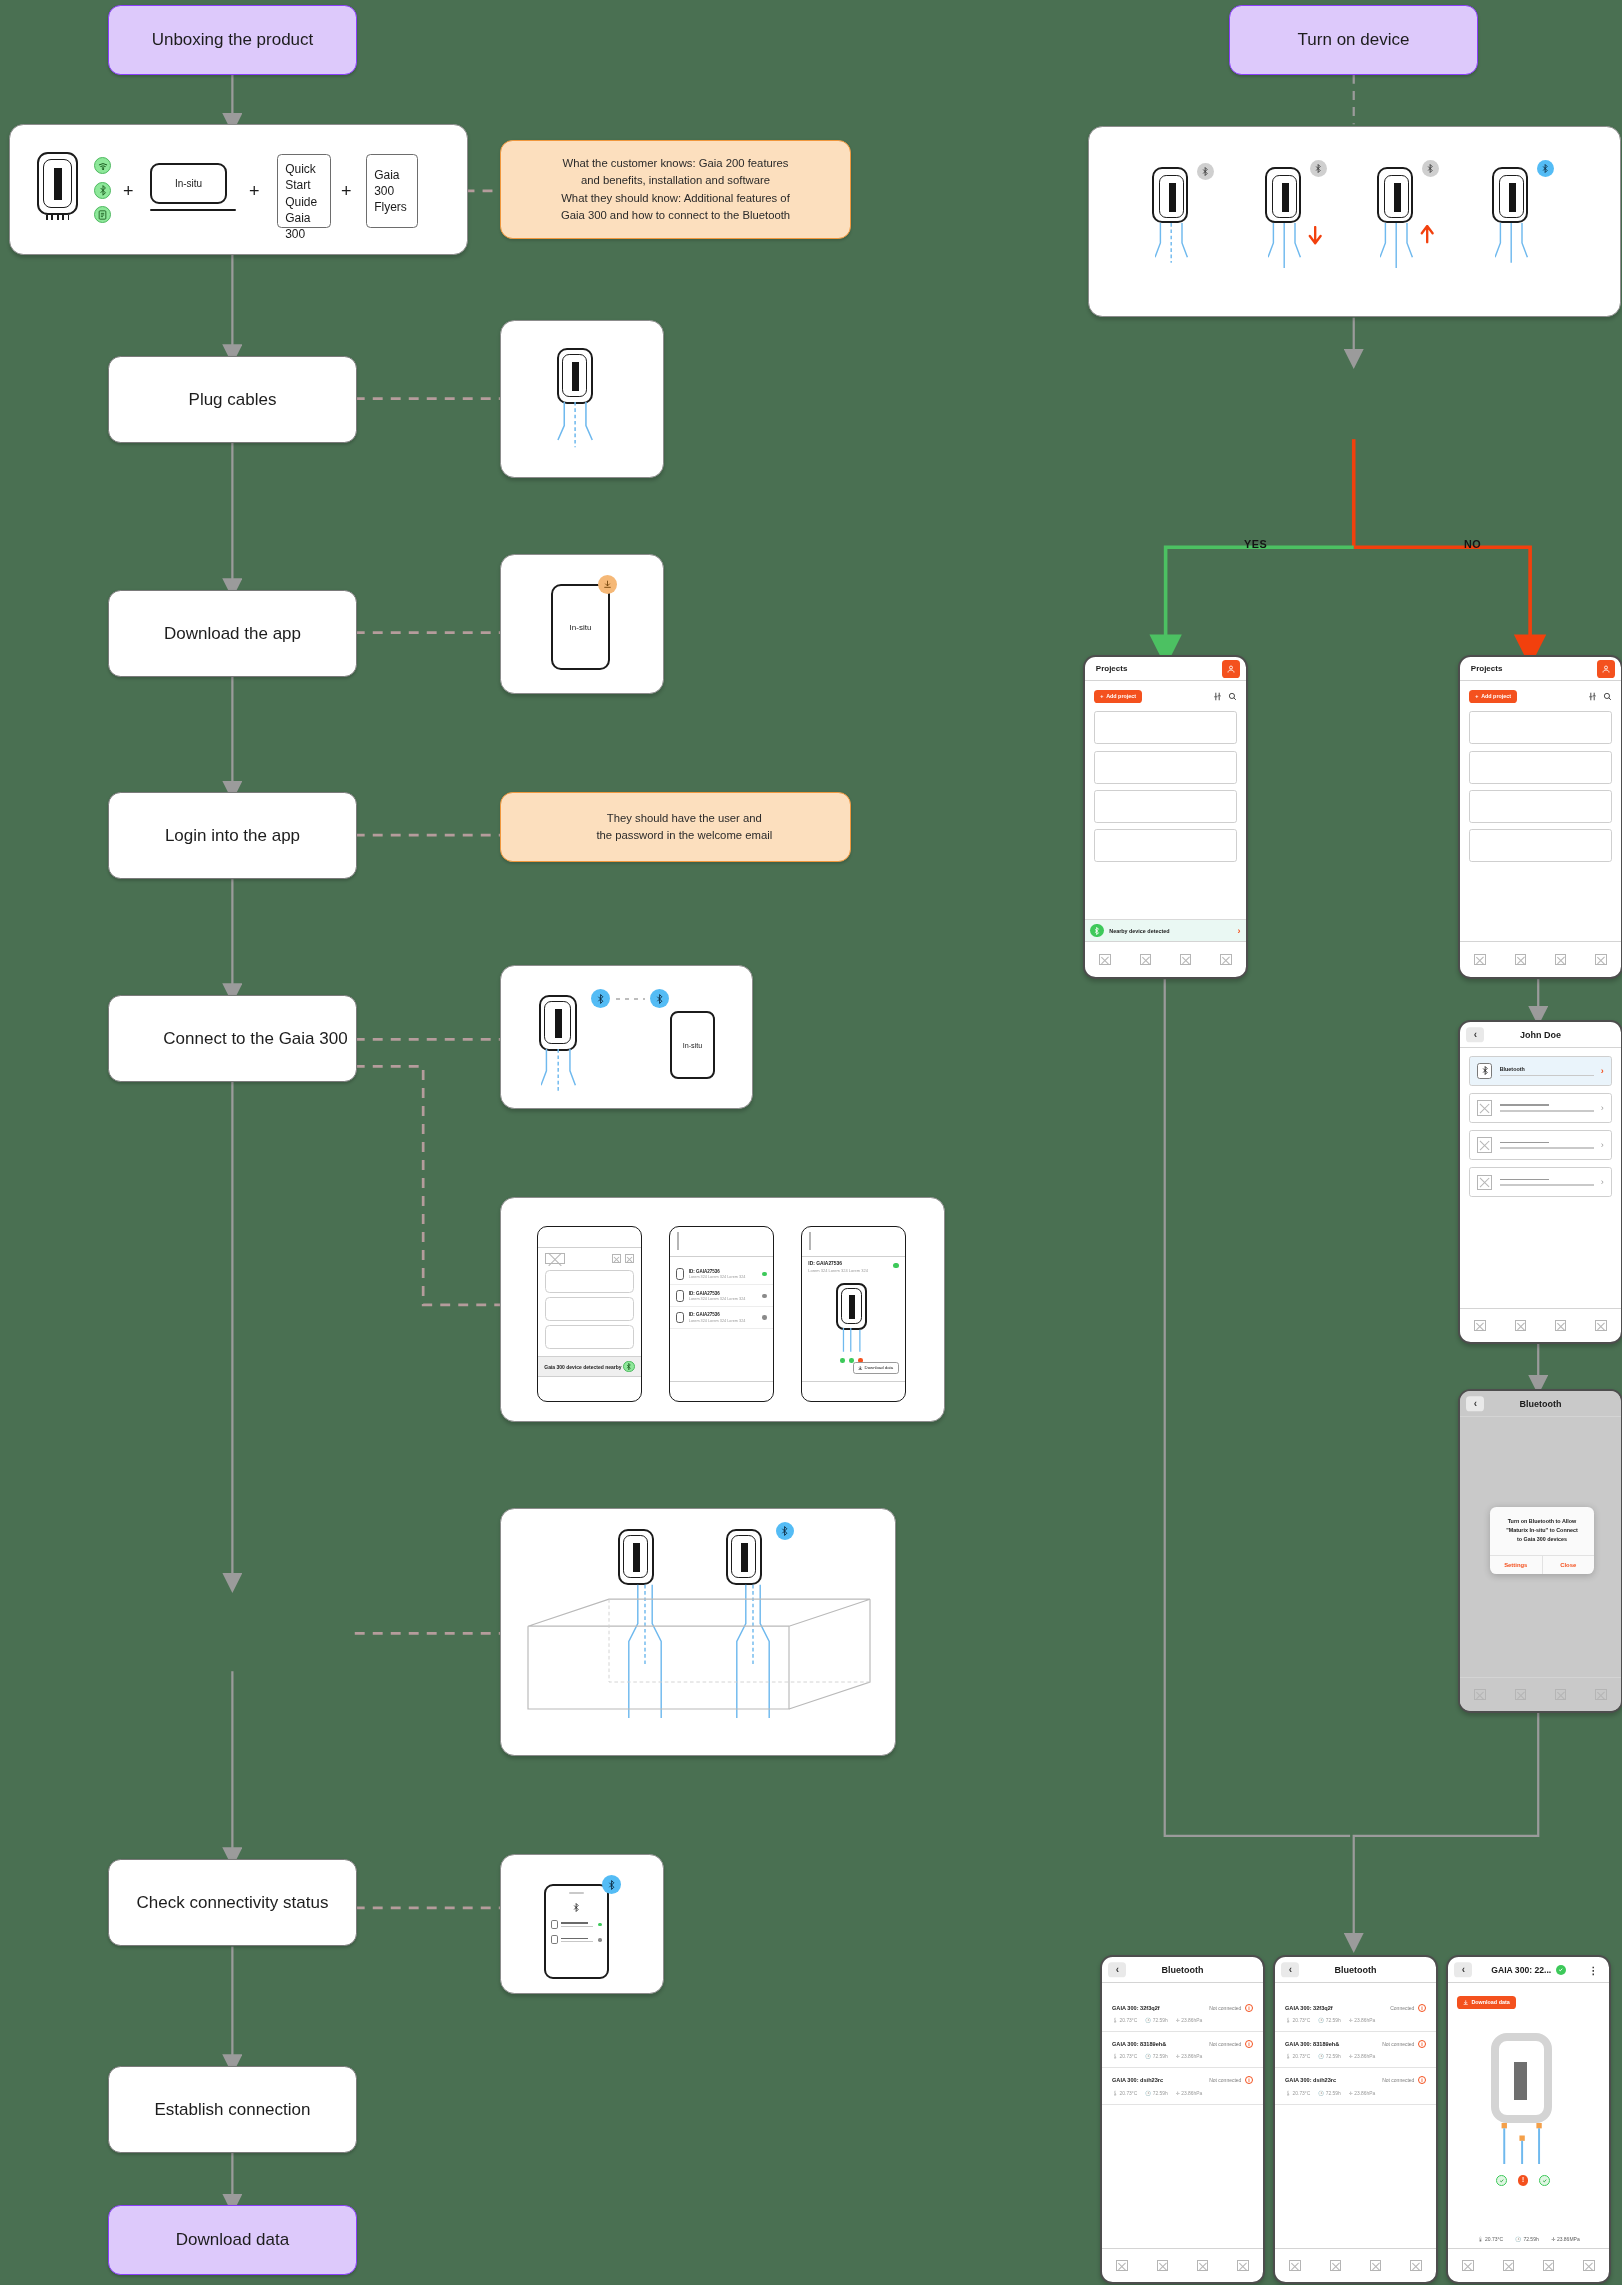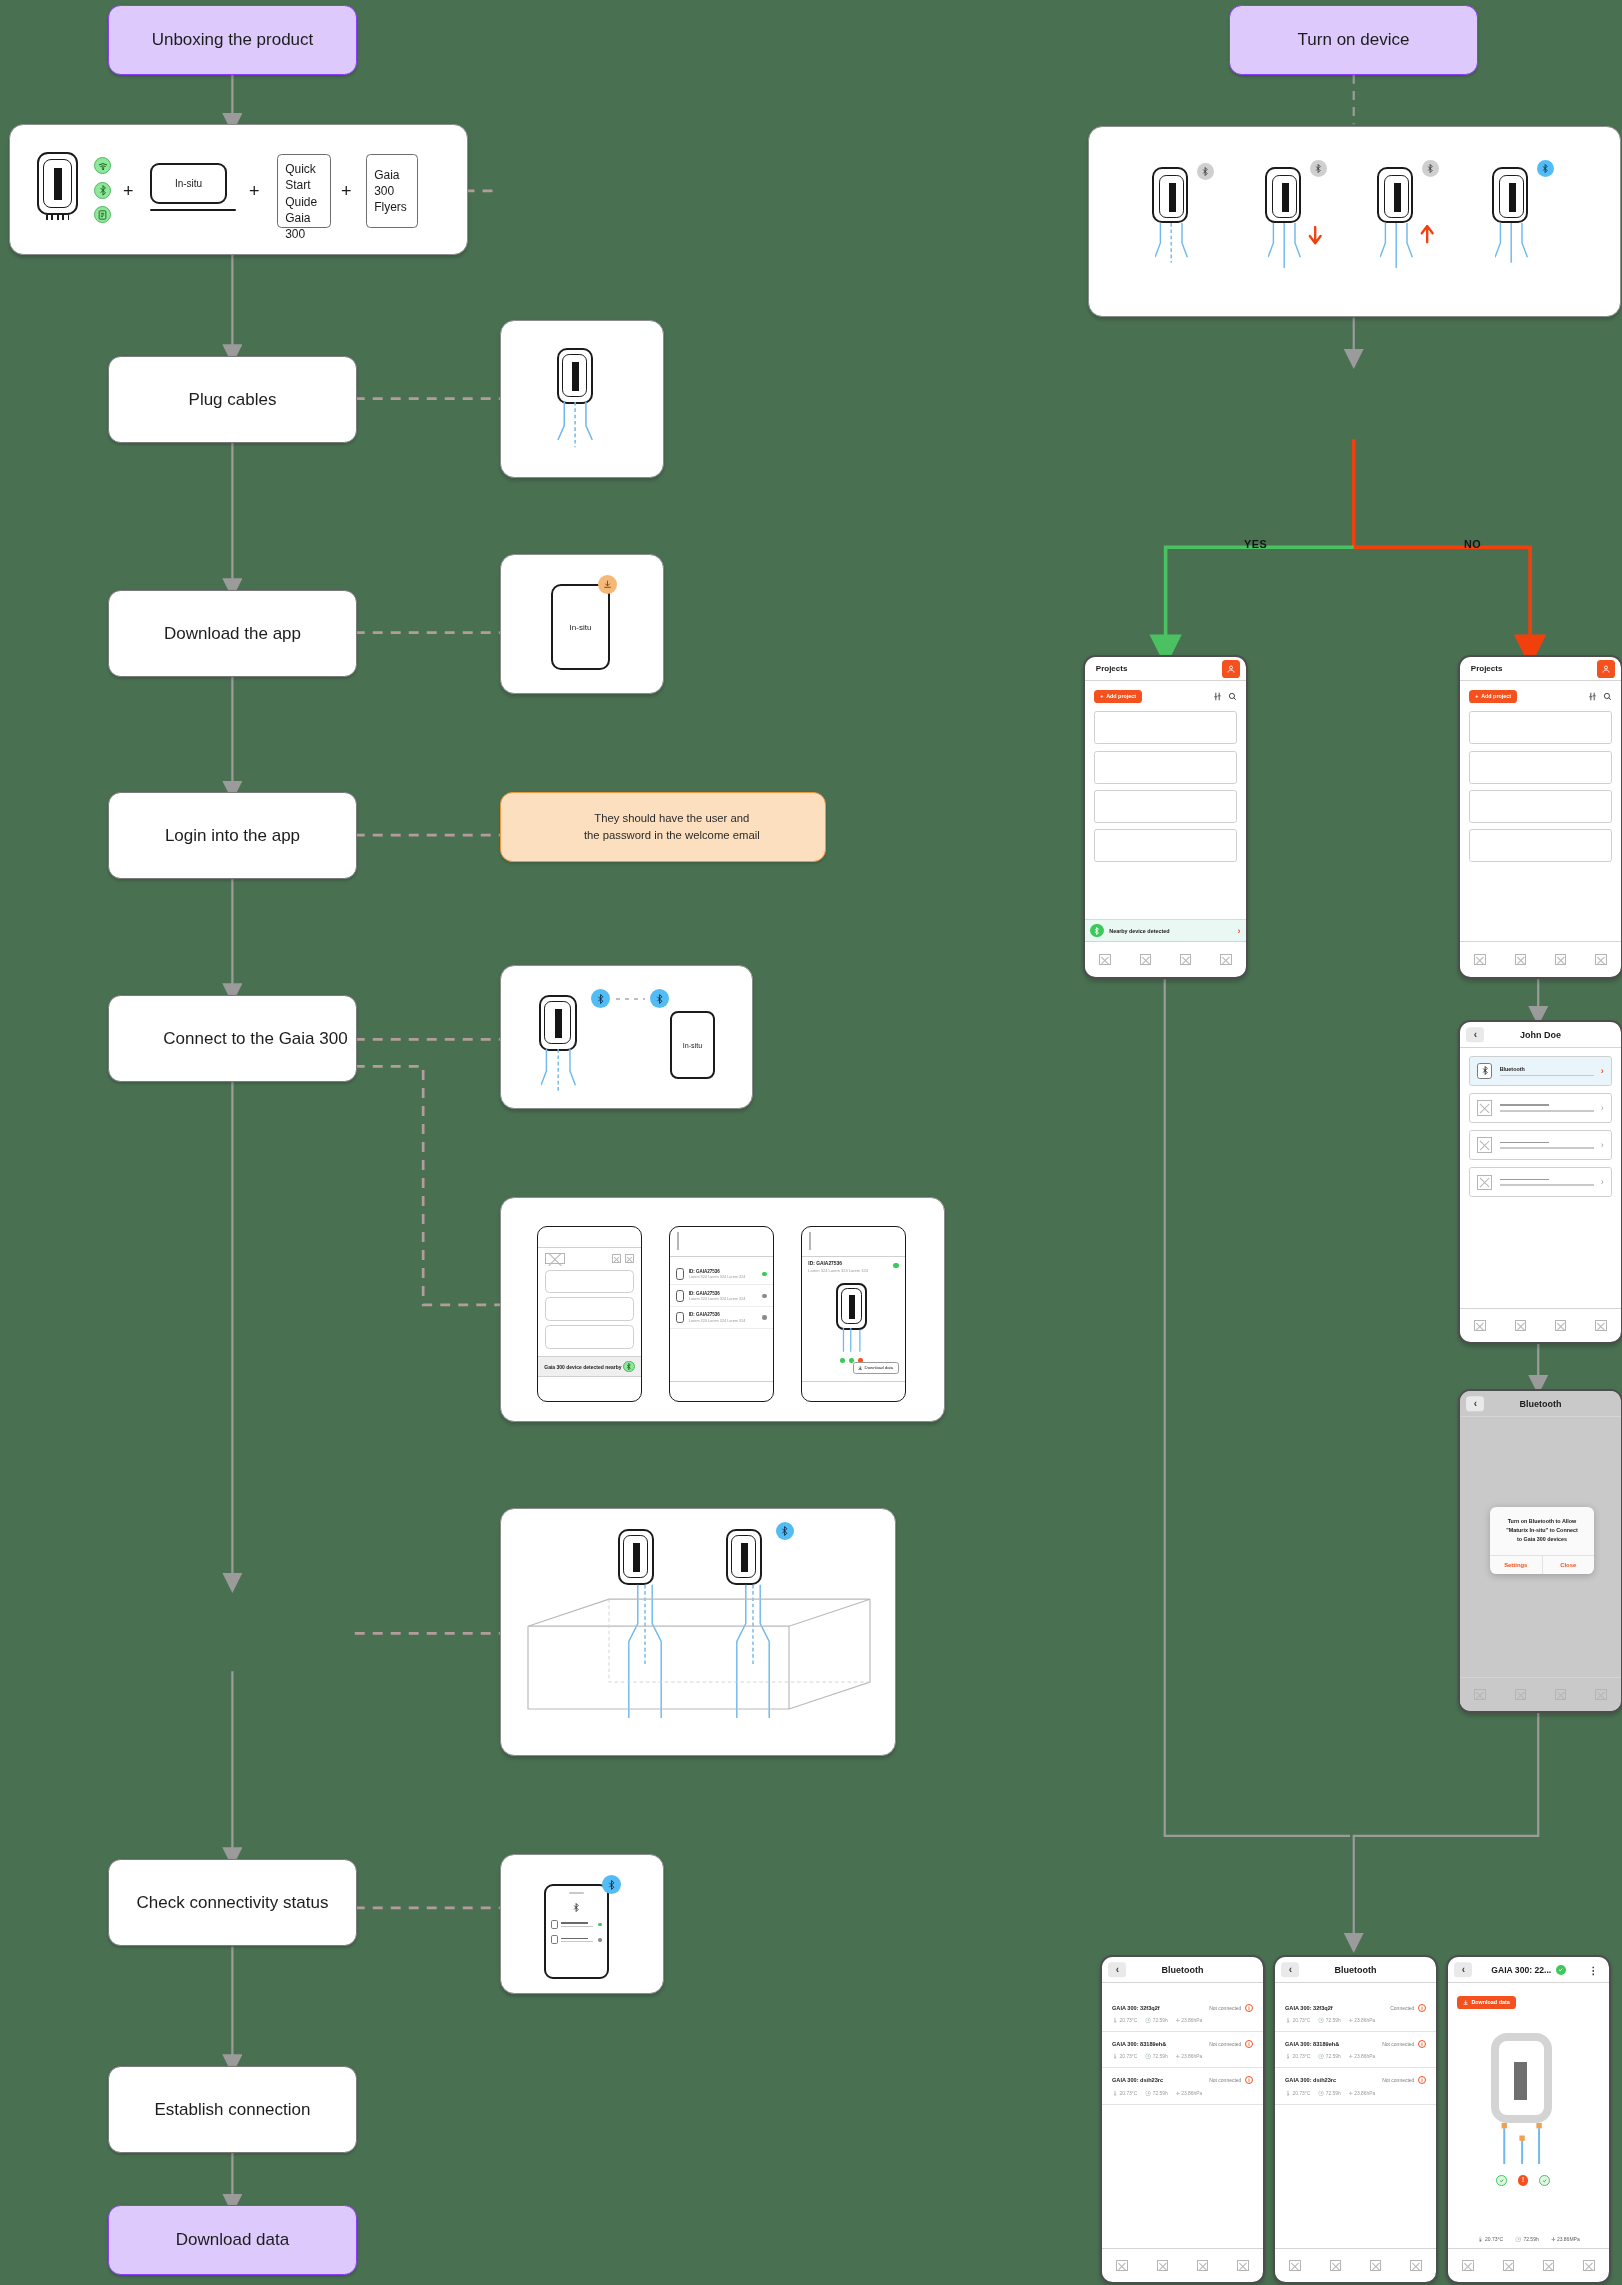--- a/index.html
+++ b/index.html
@@ -241,20 +241,24 @@
 
   <div class="minibox" style="left:267px;top:29px;width:54px;height:74px;">Quick
 Start
 Quide
 Gaia 300</div>
   <div class="plus" style="left:331px;top:56px;">+</div>
   <div class="minibox" style="left:356px;top:29px;width:52px;height:74px;display:flex;align-items:center;">Gaia 300
 Flyers</div>
 </div>
 
+<div class="note" style="left:500px;top:140px;width:351px;height:99px;">What the customer knows: Gaia 200 features
+and benefits, installation and software
+What they should know:  Additional features of
+Gaia 300 and how to connect to the Bluetooth</div>
 
 <div class="node" style="left:108px;top:356px;width:249px;height:87px;">
   <span>Plug cables</span>
 </div>
 <div class="node" style="left:108px;top:590px;width:249px;height:87px;">
   <span>Download the app</span>
 </div>
 <div class="node" style="left:108px;top:792px;width:249px;height:87px;">
   <span>Login into the app</span>
 </div>
@@ -289,21 +293,21 @@
               display:flex;align-items:center;justify-content:center;">
     <span style="font-size:8px;color:#1b1b1b;">In-situ</span>
   </div>
   <div class="badge" style="left:97px;top:20px;width:19px;height:19px;background:#f5b877;">
     <svg width="9" height="9" viewBox="0 0 16 16" fill="none" stroke="#7a4a10" stroke-width="1.7" stroke-linecap="round">
       <path d="M8 2v8M4.5 7l3.5 3.5L11.5 7M3 13h10"></path>
     </svg>
   </div>
 </div>
 
-<div class="note" style="left:500px;top:792px;width:326px;height:70px;padding-left:32px;">They should have the user and
+<div class="note" style="left:500px;top:792px;width:351px;height:70px;padding-left:32px;">They should have the user and
 the password in the welcome email</div>
 
 <div class="card" style="left:500px;top:965px;width:253px;height:144px;">
   <div class="dev" style="position:absolute;left:38px;top:29px;">
     <div class="devbody" style="width:38px;height:56px;border-radius:10px;"></div>
     <div class="devinner" style="left:5.4px;top:6.3px;width:27px;height:43px;border-radius:7.2px;"></div>
     <div class="devbar" style="left:16px;top:14.4px;width:7.2px;height:29px;"></div>
   </div>
   <svg style="position:absolute;left:40px;top:83px;width:38px;height:50px;" viewBox="0 0 42 55" width="38" height="50">
     <path d="M6,0 L6,24 L0,40" stroke="#6fb9ee" stroke-width="1.6" fill="none"></path>

